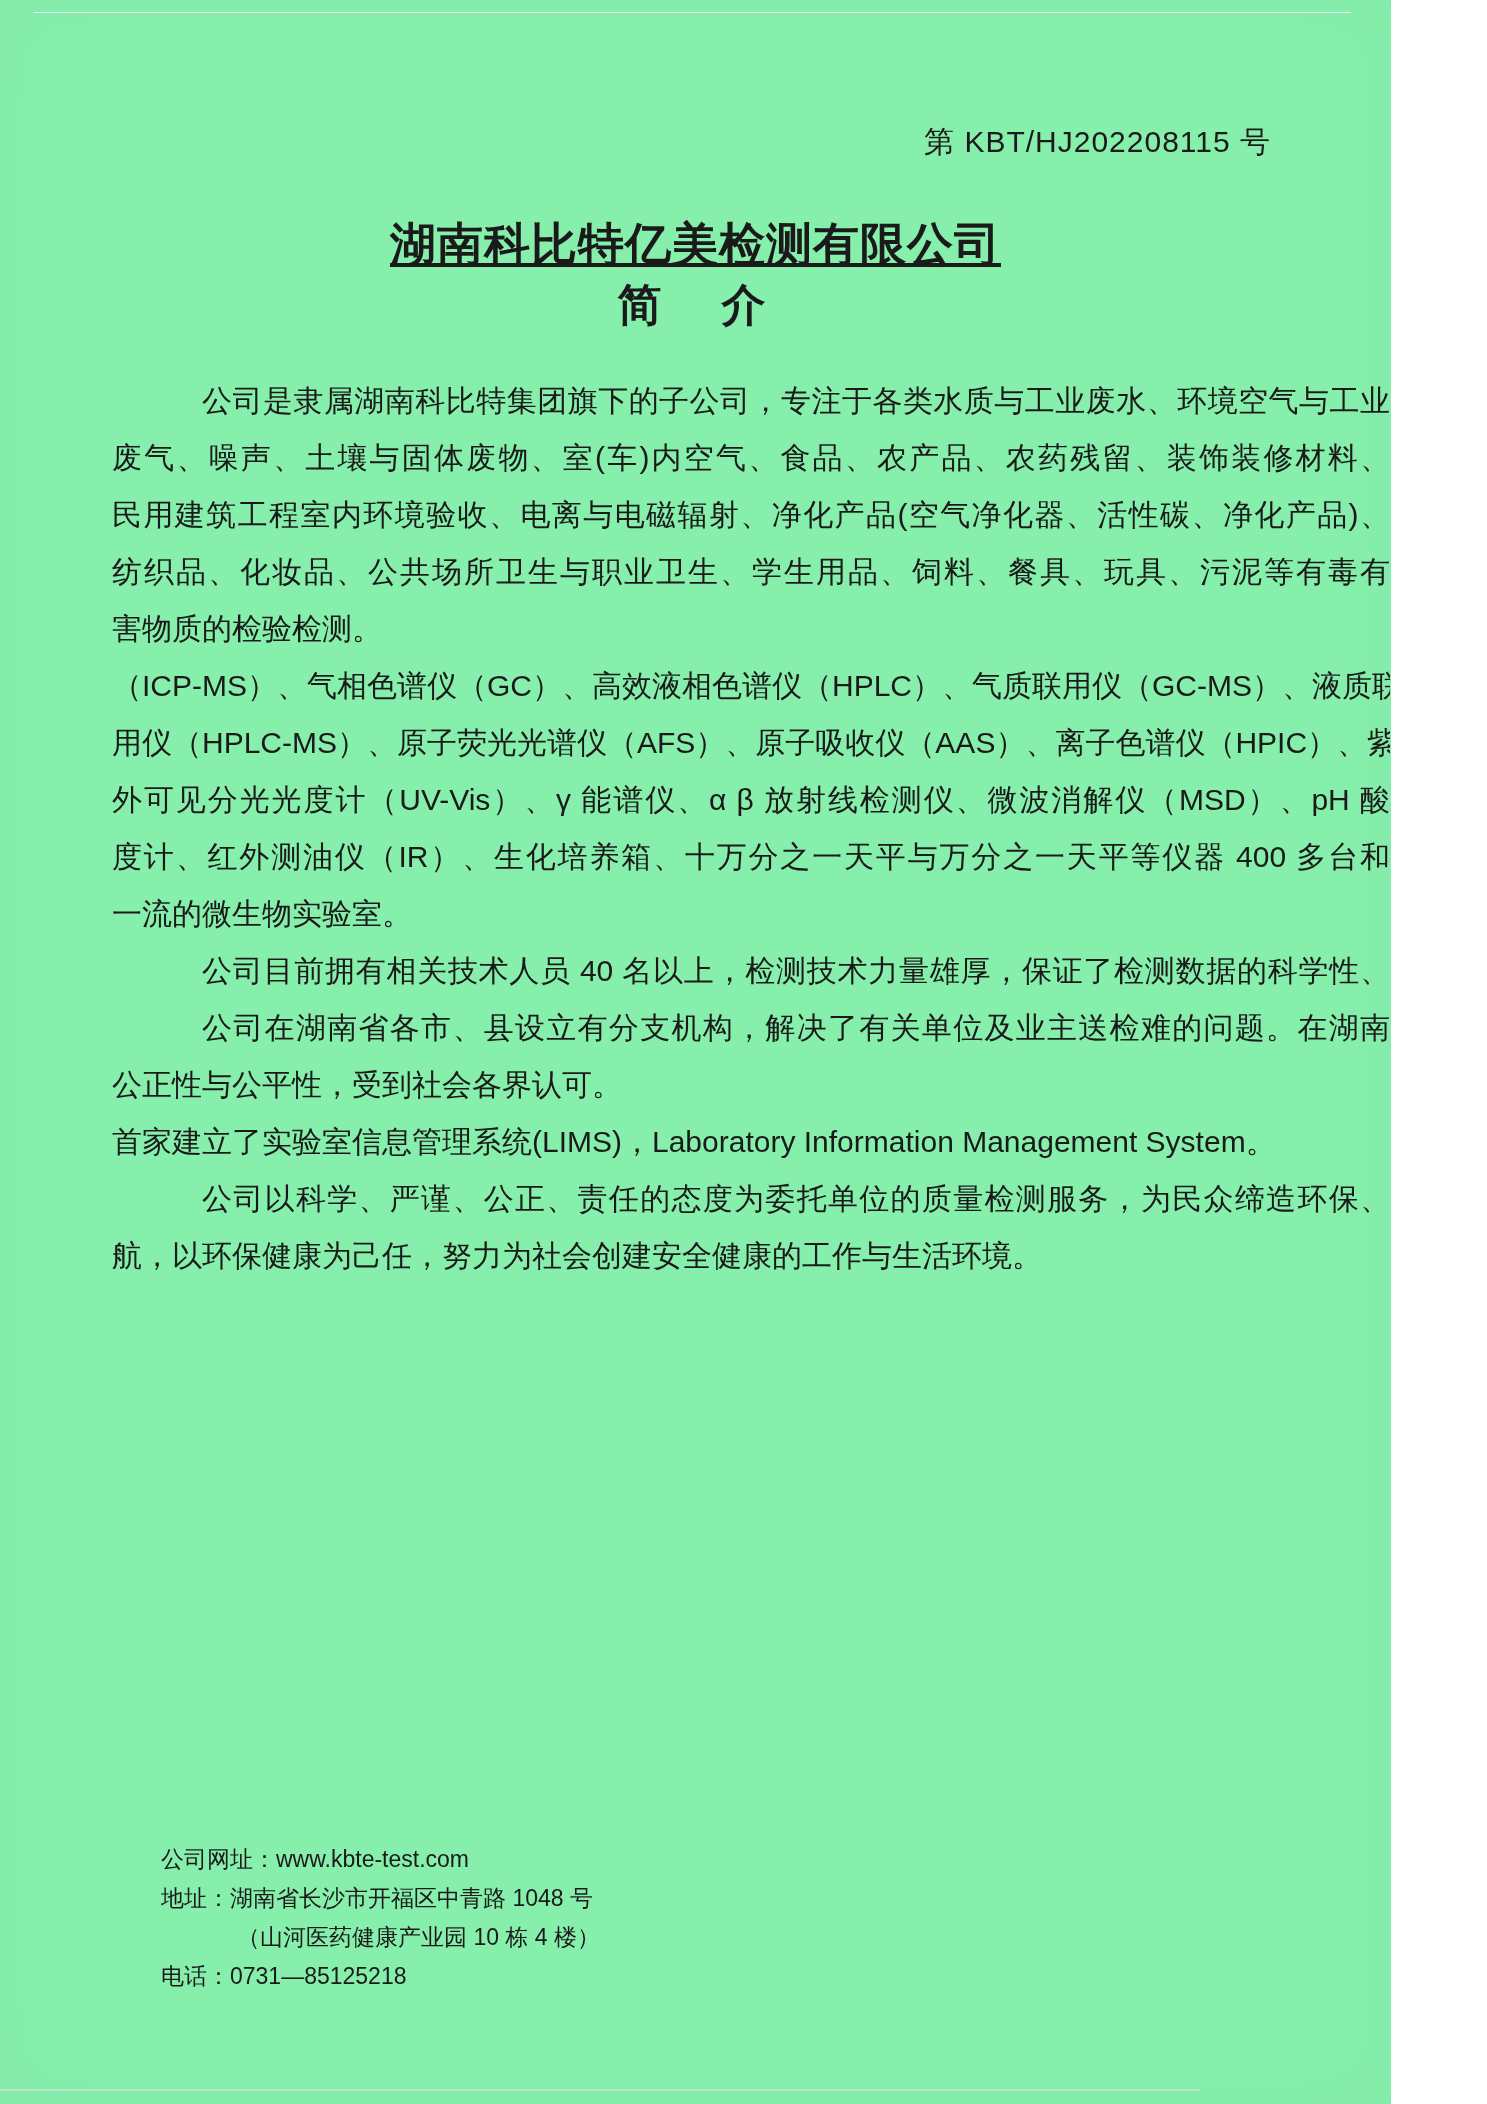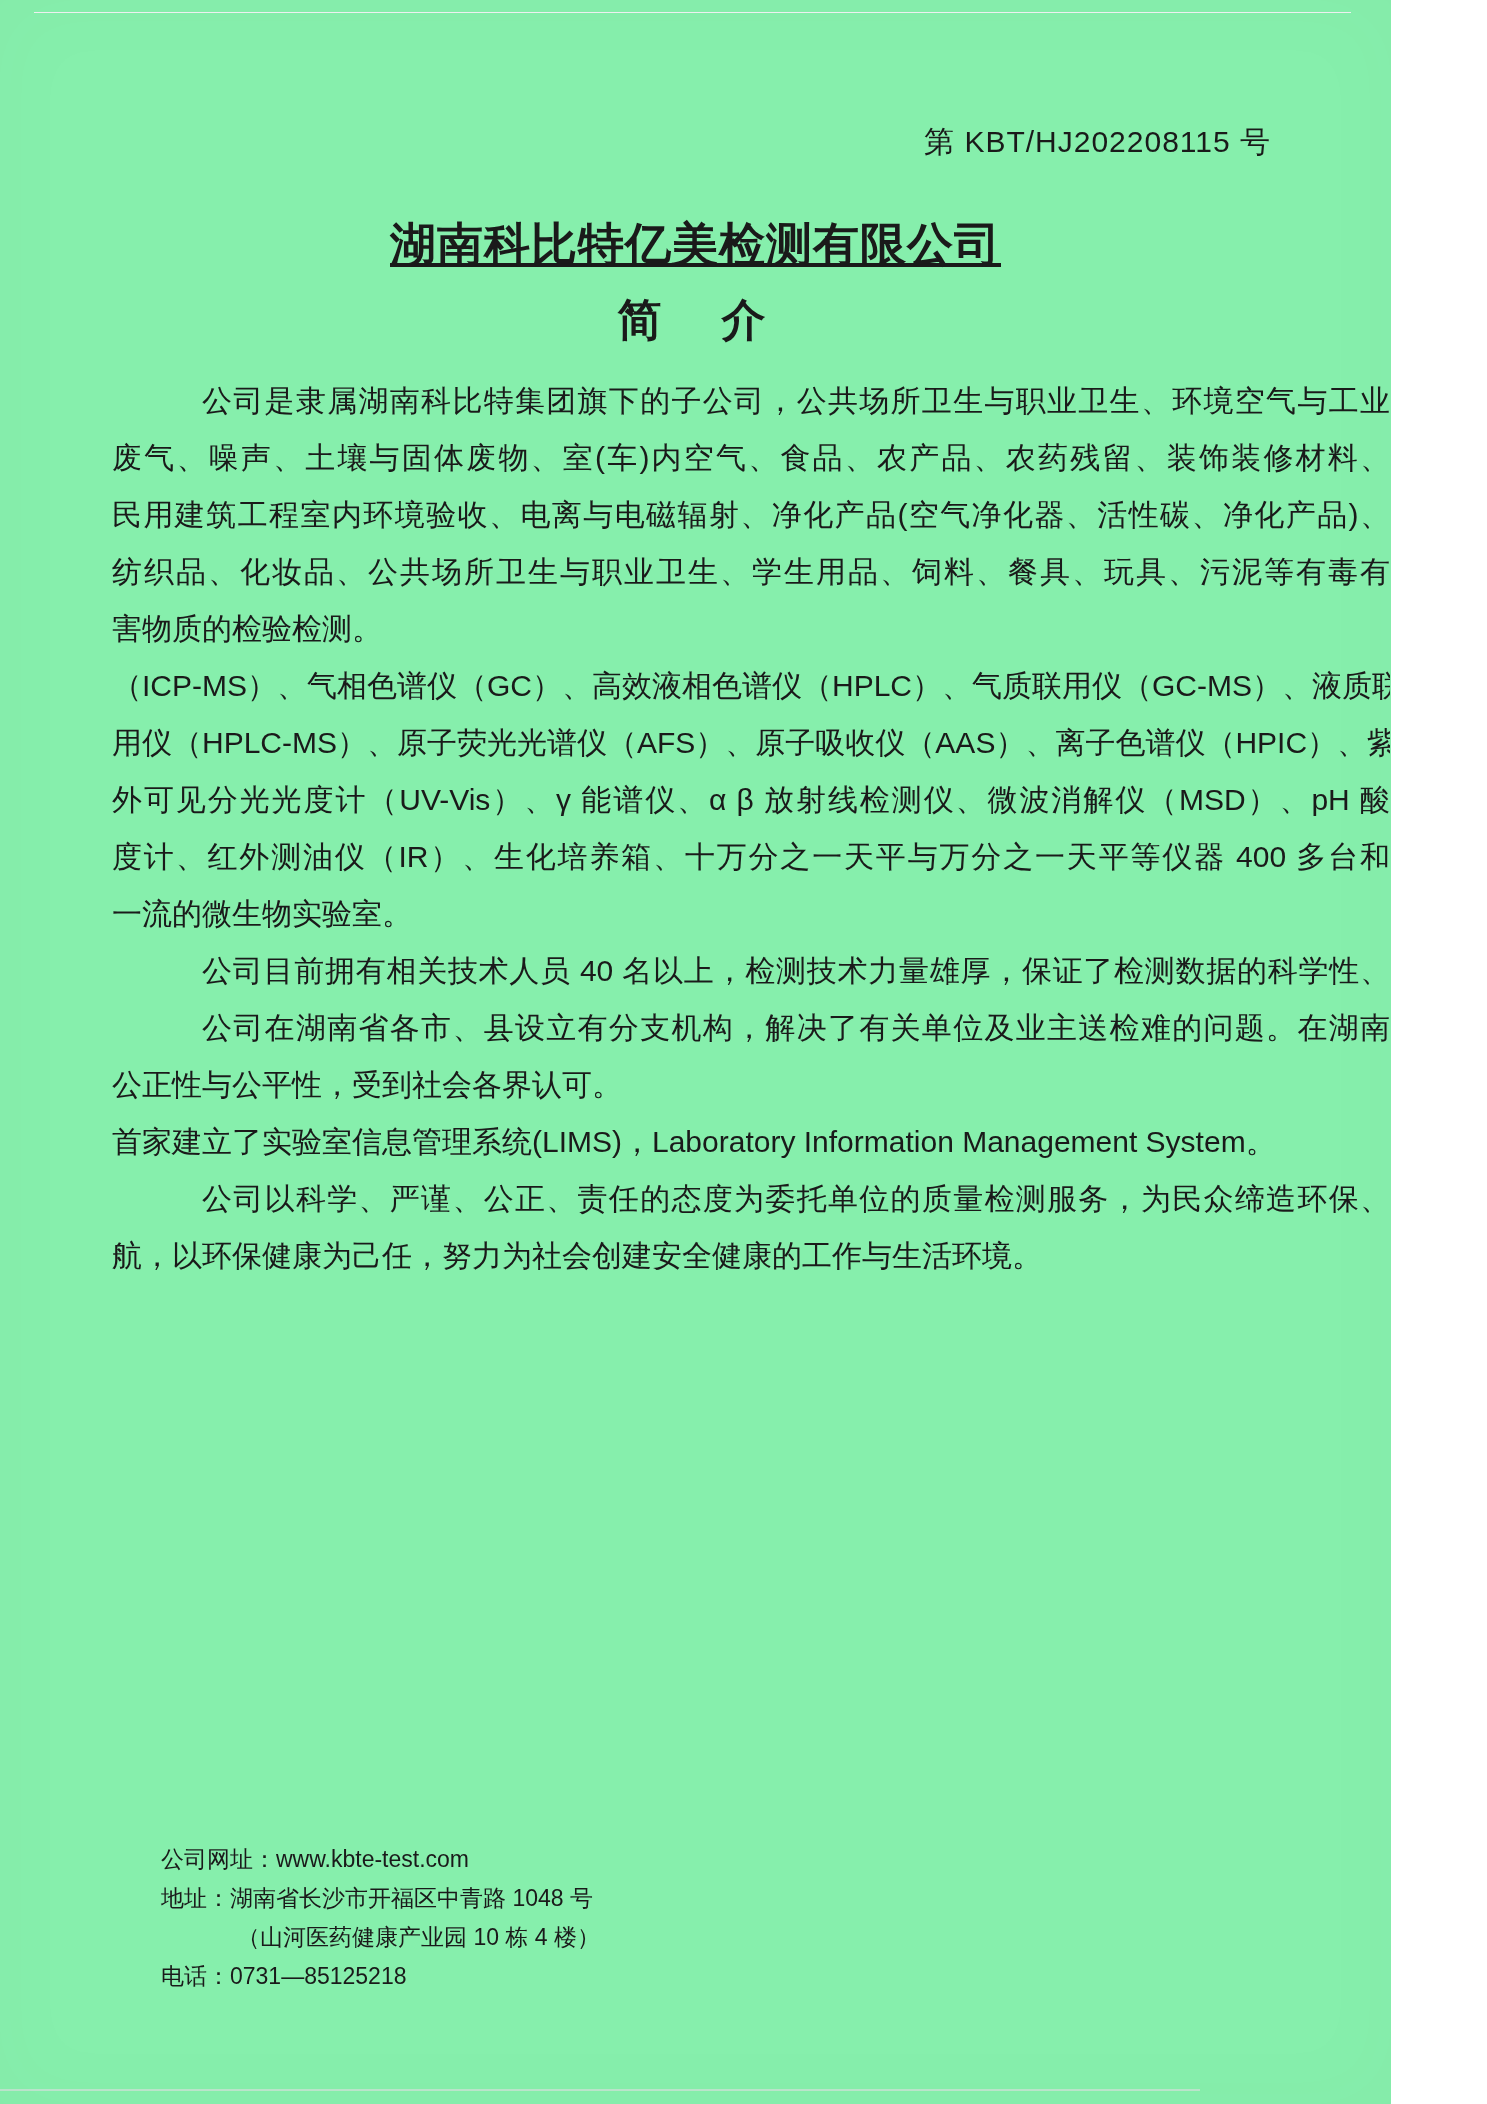--- a/index.html
+++ b/index.html
@@ -55,21 +55,20 @@
   .subtitle {
     position: absolute;
     top: 276px;
     left: 0;
     width: 100%;
     text-align: center;
     font-size: 44px;
     font-weight: 700;
     letter-spacing: 8px;
     white-space: nowrap;
-    margin-top: 15px;
   }
   .body-block {
     position: absolute;
     top: 372px;
     left: 112px;
     width: 1278px;
   }
   .line {
     height: 57px;
     line-height: 57px;
@@ -103,21 +102,21 @@
 <div class="page">
   <div class="scan-edge-top"></div>
 
   <div class="doc-number">第 KBT/HJ202208115 号</div>
 
   <h1 class="title">湖南科比特亿美检测有限公司</h1>
 
   <div class="subtitle">简　介</div>
 
   <div class="body-block" id="body-block">
-      <div class="line first">公司是隶属湖南科比特集团旗下的子公司，公共场所卫生与职业卫生、环境空气与工业</div>
+      <div class="line first">公司是隶属湖南科比特集团旗下的子公司，专注于各类水质与工业废水、环境空气与工业</div>
       <div class="line">废气、噪声、土壤与固体废物、室(车)内空气、食品、农产品、农药残留、装饰装修材料、</div>
       <div class="line">民用建筑工程室内环境验收、电离与电磁辐射、净化产品(空气净化器、活性碳、净化产品)、</div>
       <div class="line">纺织品、化妆品、公共场所卫生与职业卫生、学生用品、饲料、餐具、玩具、污泥等有毒有</div>
       <div class="line last">害物质的检验检测。</div>
       <div class="line">（ICP-MS）、气相色谱仪（GC）、高效液相色谱仪（HPLC）、气质联用仪（GC-MS）、液质联</div>
       <div class="line">用仪（HPLC-MS）、原子荧光光谱仪（AFS）、原子吸收仪（AAS）、离子色谱仪（HPIC）、紫</div>
       <div class="line">外可见分光光度计（UV-Vis）、γ 能谱仪、α β 放射线检测仪、微波消解仪（MSD）、pH 酸</div>
       <div class="line">度计、红外测油仪（IR）、生化培养箱、十万分之一天平与万分之一天平等仪器 400 多台和</div>
       <div class="line last">一流的微生物实验室。</div>
       <div class="line first">公司目前拥有相关技术人员 40 名以上，检测技术力量雄厚，保证了检测数据的科学性、</div>

